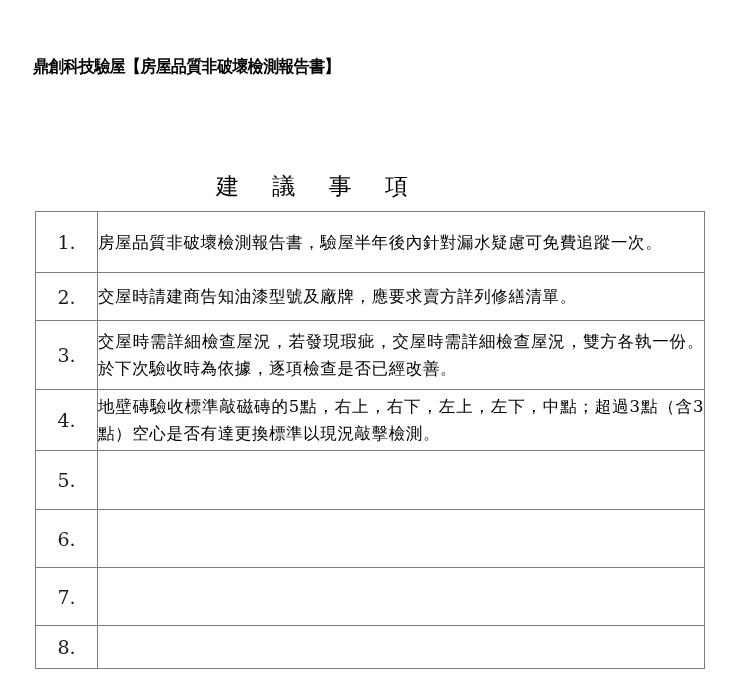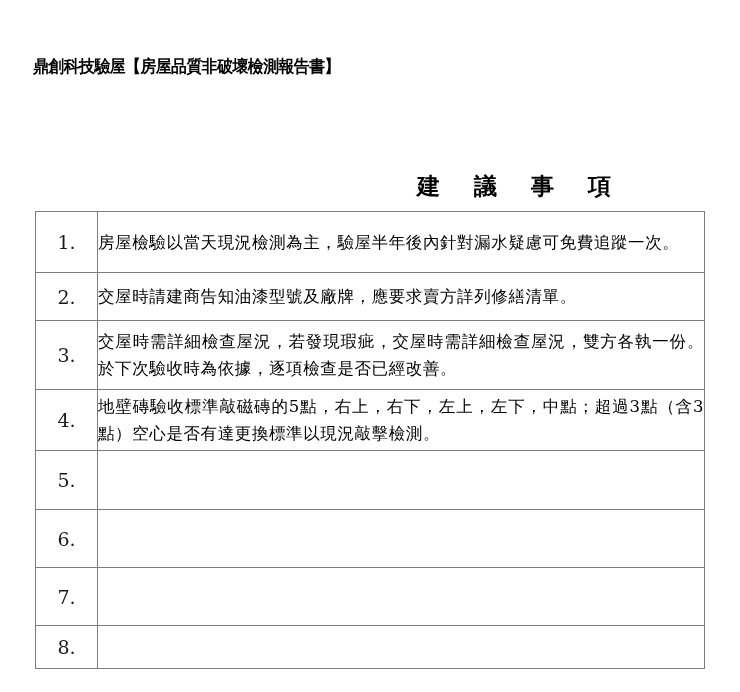--- a/index.html
+++ b/index.html
@@ -32,23 +32,23 @@
     transform: scaleX(0.93);
     transform-origin: left center;
   }
 
   
   .section-title {
     position: absolute;
     left: 0;
     top: 170px;
     width: 624px;
-    text-align: right;
+    text-align: center;
     font-family: "DejaVu Serif", "Liberation Serif", serif;
-    font-weight: bold;
+    font-weight: normal;
     font-size: 23px;
     line-height: 32px;
     letter-spacing: 13px;
     text-indent: 13px;
   }
 
   
   .advice-table {
     position: absolute;
     left: 35px;
@@ -106,21 +106,21 @@
 <div class="section-title">建 議 事 項</div>
 
 <table class="advice-table">
   <colgroup>
     <col class="col-num">
     <col>
   </colgroup>
   <tbody>
     <tr class="r1">
       <td class="cell-num">1.</td>
-      <td class="cell-text">房屋檢驗以當天現況檢測為主，驗屋半年後內針對漏水疑慮可免費追蹤一次。</td>
+      <td class="cell-text">房屋品質非破壞檢測報告書，驗屋半年後內針對漏水疑慮可免費追蹤一次。</td>
     </tr>
     <tr class="r2">
       <td class="cell-num">2.</td>
       <td class="cell-text">交屋時請建商告知油漆型號及廠牌，應要求賣方詳列修繕清單。</td>
     </tr>
     <tr class="r3">
       <td class="cell-num">3.</td>
       <td class="cell-text">交屋時需詳細檢查屋況，若發現瑕疵，交屋時需詳細檢查屋況，雙方各執一份。於下次驗收時為依據，逐項檢查是否已經改善。</td>
     </tr>
     <tr class="r4">

